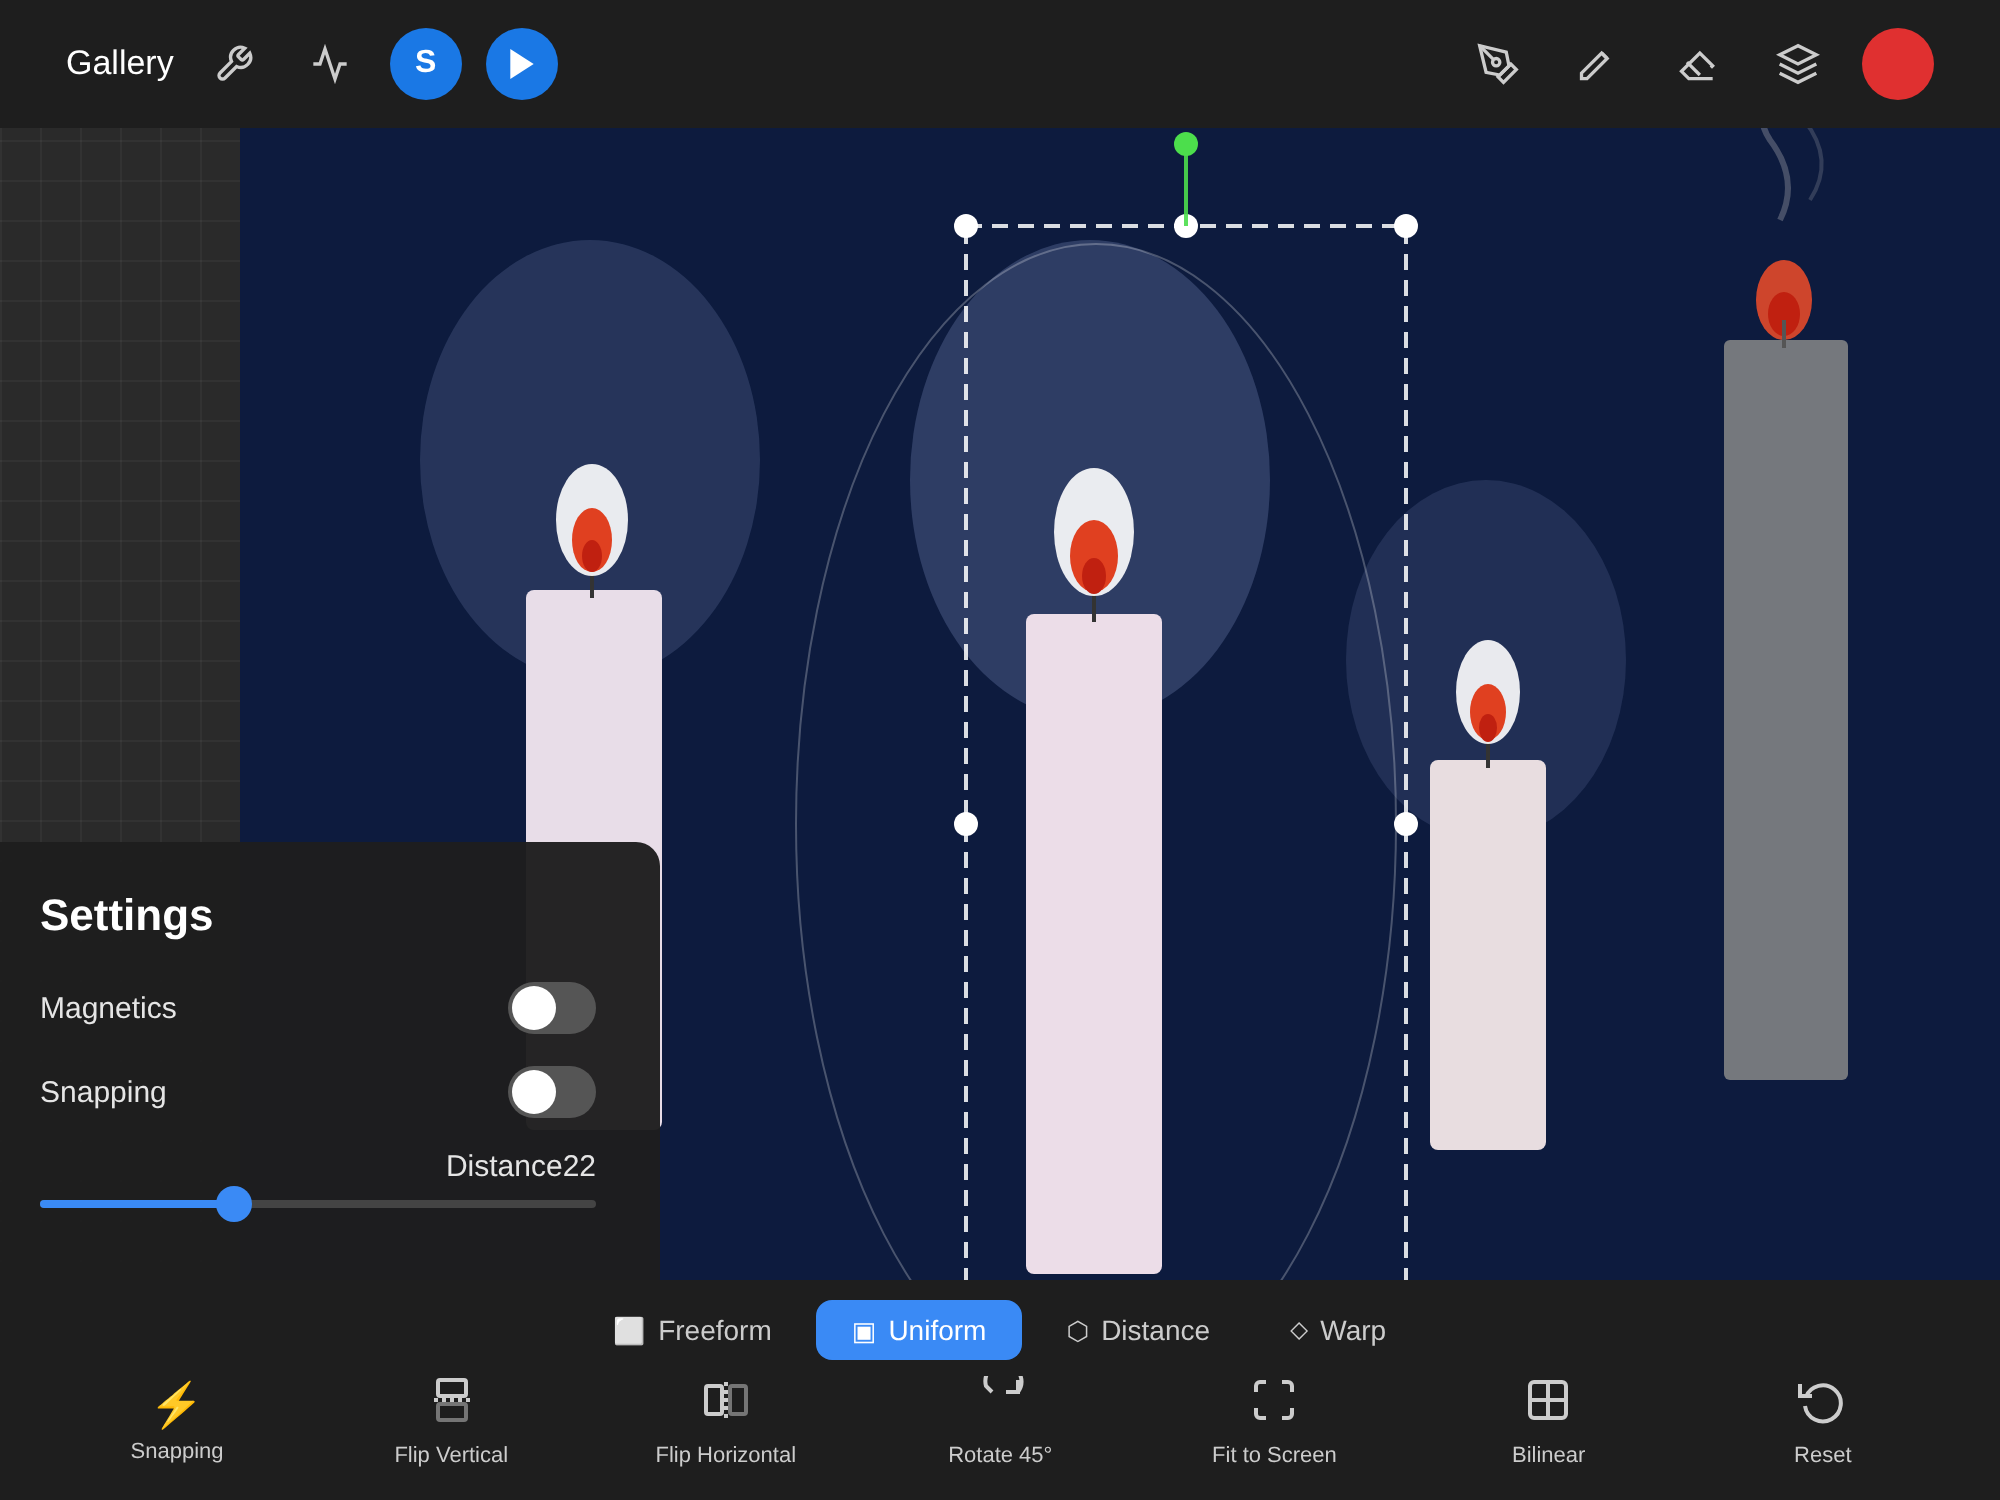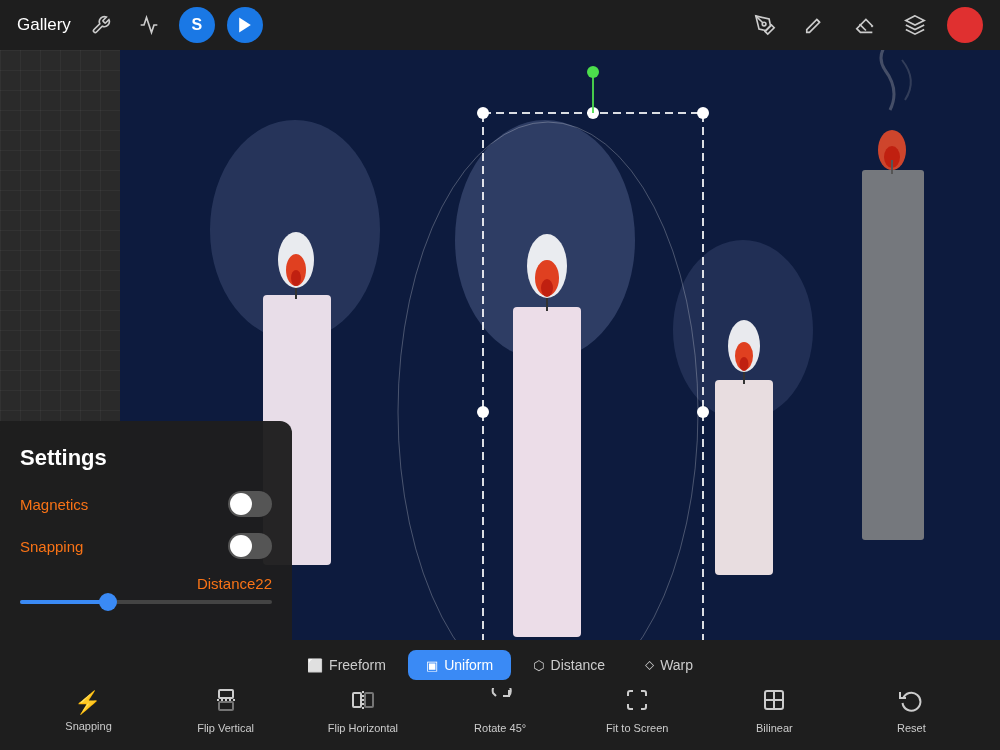--- a/index.html
+++ b/index.html
@@ -9,26 +9,26 @@
       background: #2a2a2a;
       font-family: -apple-system, BlinkMacSystemFont, 'SF Pro Display', sans-serif;
       overflow: hidden;
       color: white;
     }
 
     
     .top-bar {
       position: absolute;
       top: 0; left: 0; right: 0;
-      height: 50px;
+      height: 64px;
       background: #1e1e1e;
       display: flex;
       align-items: center;
       justify-content: space-between;
-      padding: 0 17px;
+      padding: 0 33px;
       z-index: 100;
     }
     .top-bar-left {
       display: flex;
       align-items: center;
       gap: 12px;
     }
     .top-bar-right {
       display: flex;
       align-items: center;
@@ -87,41 +87,41 @@
       width: 120px;
       bottom: 110px;
       background: #2a2a2a;
     }
 
     
     .settings-panel {
       position: absolute;
       bottom: 110px;
       left: 0;
-      width: 292px;
+      width: 330px;
       background: rgba(30,30,30,0.97);
       border-radius: 0 12px 0 0;
-      padding: 24px 20px 20px 20px;
+      padding: 24px 32px 20px 20px;
       z-index: 50;
     }
     .settings-title {
       font-size: 22px;
       font-weight: 700;
       margin-bottom: 20px;
       color: white;
     }
     .setting-row {
       display: flex;
       align-items: center;
       justify-content: space-between;
       margin-bottom: 16px;
     }
     .setting-label {
       font-size: 15px;
-      color: #f97316;
+      color: #e5e5e5;
     }
     .toggle {
       width: 44px;
       height: 26px;
       background: #555;
       border-radius: 13px;
       position: relative;
       cursor: pointer;
     }
     .toggle::after {

